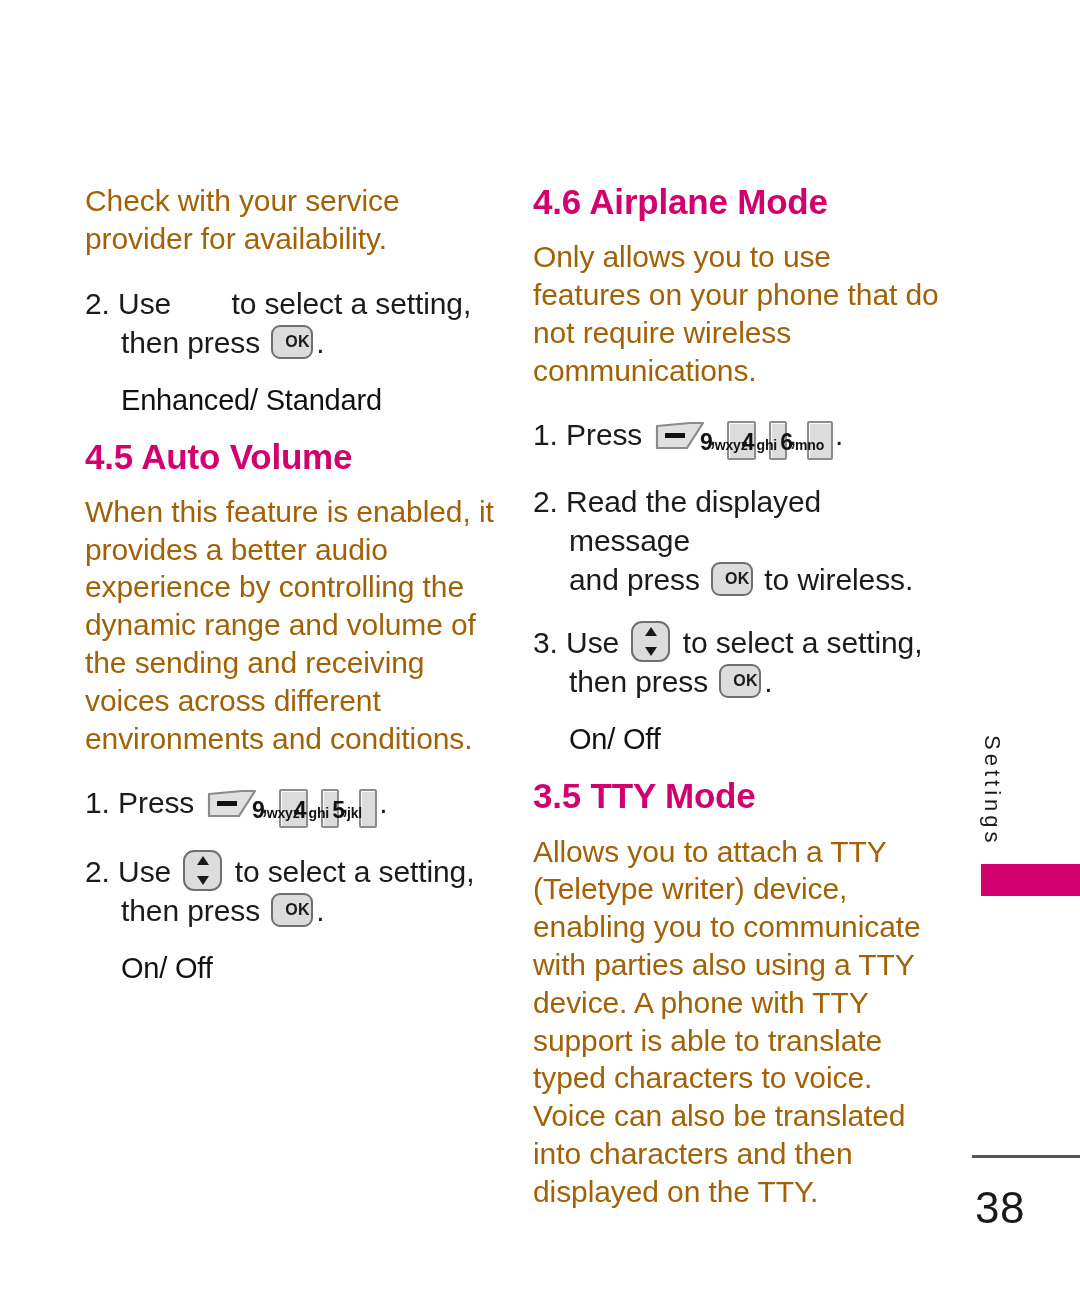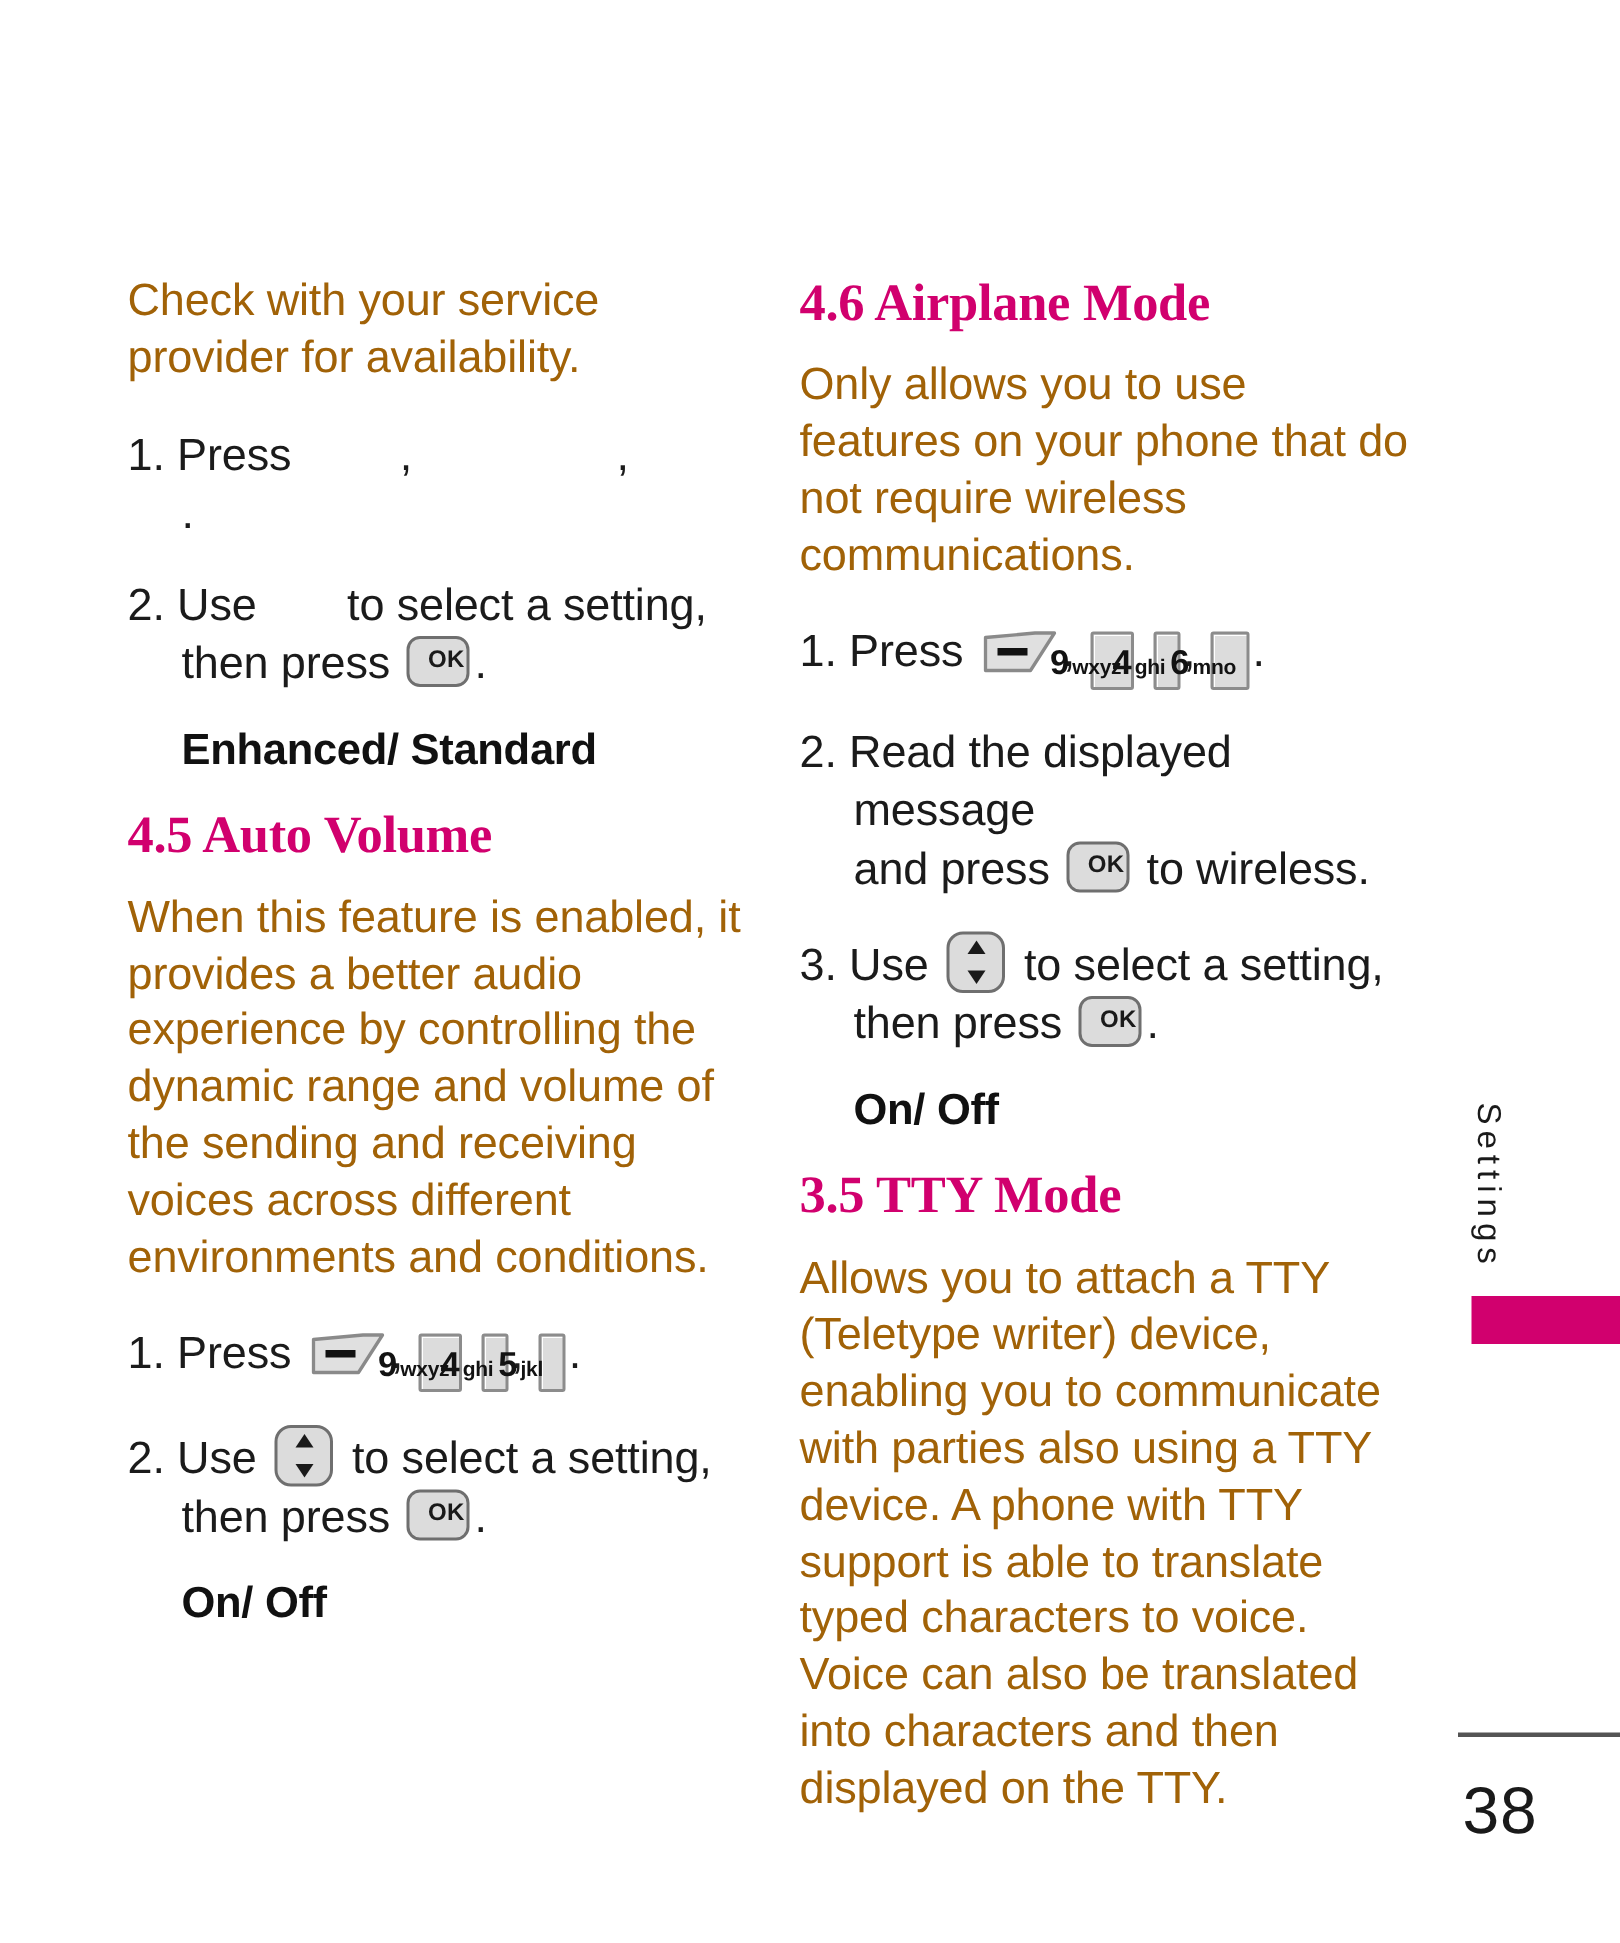--- a/index.html
+++ b/index.html
@@ -36,25 +36,24 @@
     color: #a16207;
     letter-spacing: -0.1px;
     margin: 0 0 26px 0;
   }
   .section-head {
     font-size: 35px;
     line-height: 1.15;
     color: #d1006e;
     margin: 0 0 16px 0;
     letter-spacing: -0.2px;
-    font-family: Liberation Serif, serif;
   }
   .sub-head {
     font-size: 29px;
-    font-weight: bold;
+    font-weight: normal;
     color: #111111;
     margin: 0 0 20px 0;
     padding-left: 36px;
     letter-spacing: -0.2px;
   }
 
   
   .step {
     font-size: 30px;
     line-height: 1.30;
@@ -213,27 +212,20 @@
 </style>
 </head>
 <body>
 
 <div class="page">
 
   <div class="col col-left">
 
     <p class="body-text">Check with your service provider for availability.</p>
 
-    <p class="step">
-      <span class="num">1.</span>
-      <span>Press</span>
-      <span class="gap-key"></span><span>,</span>
-      <span class="gap-key-wide"></span><span>,</span>
-      <span class="gap-key"></span><span>.</span>
-    </p>
 
     <p class="step">
       <span class="num">2.</span>
       <span>Use</span>
       <span class="gap-key-nav"></span><span>to select a setting,</span>
       <br>
       <span>then press</span>
       <span class="key key-ok"><span class="ok-label">OK</span></span><span>.</span>
     </p>
 

